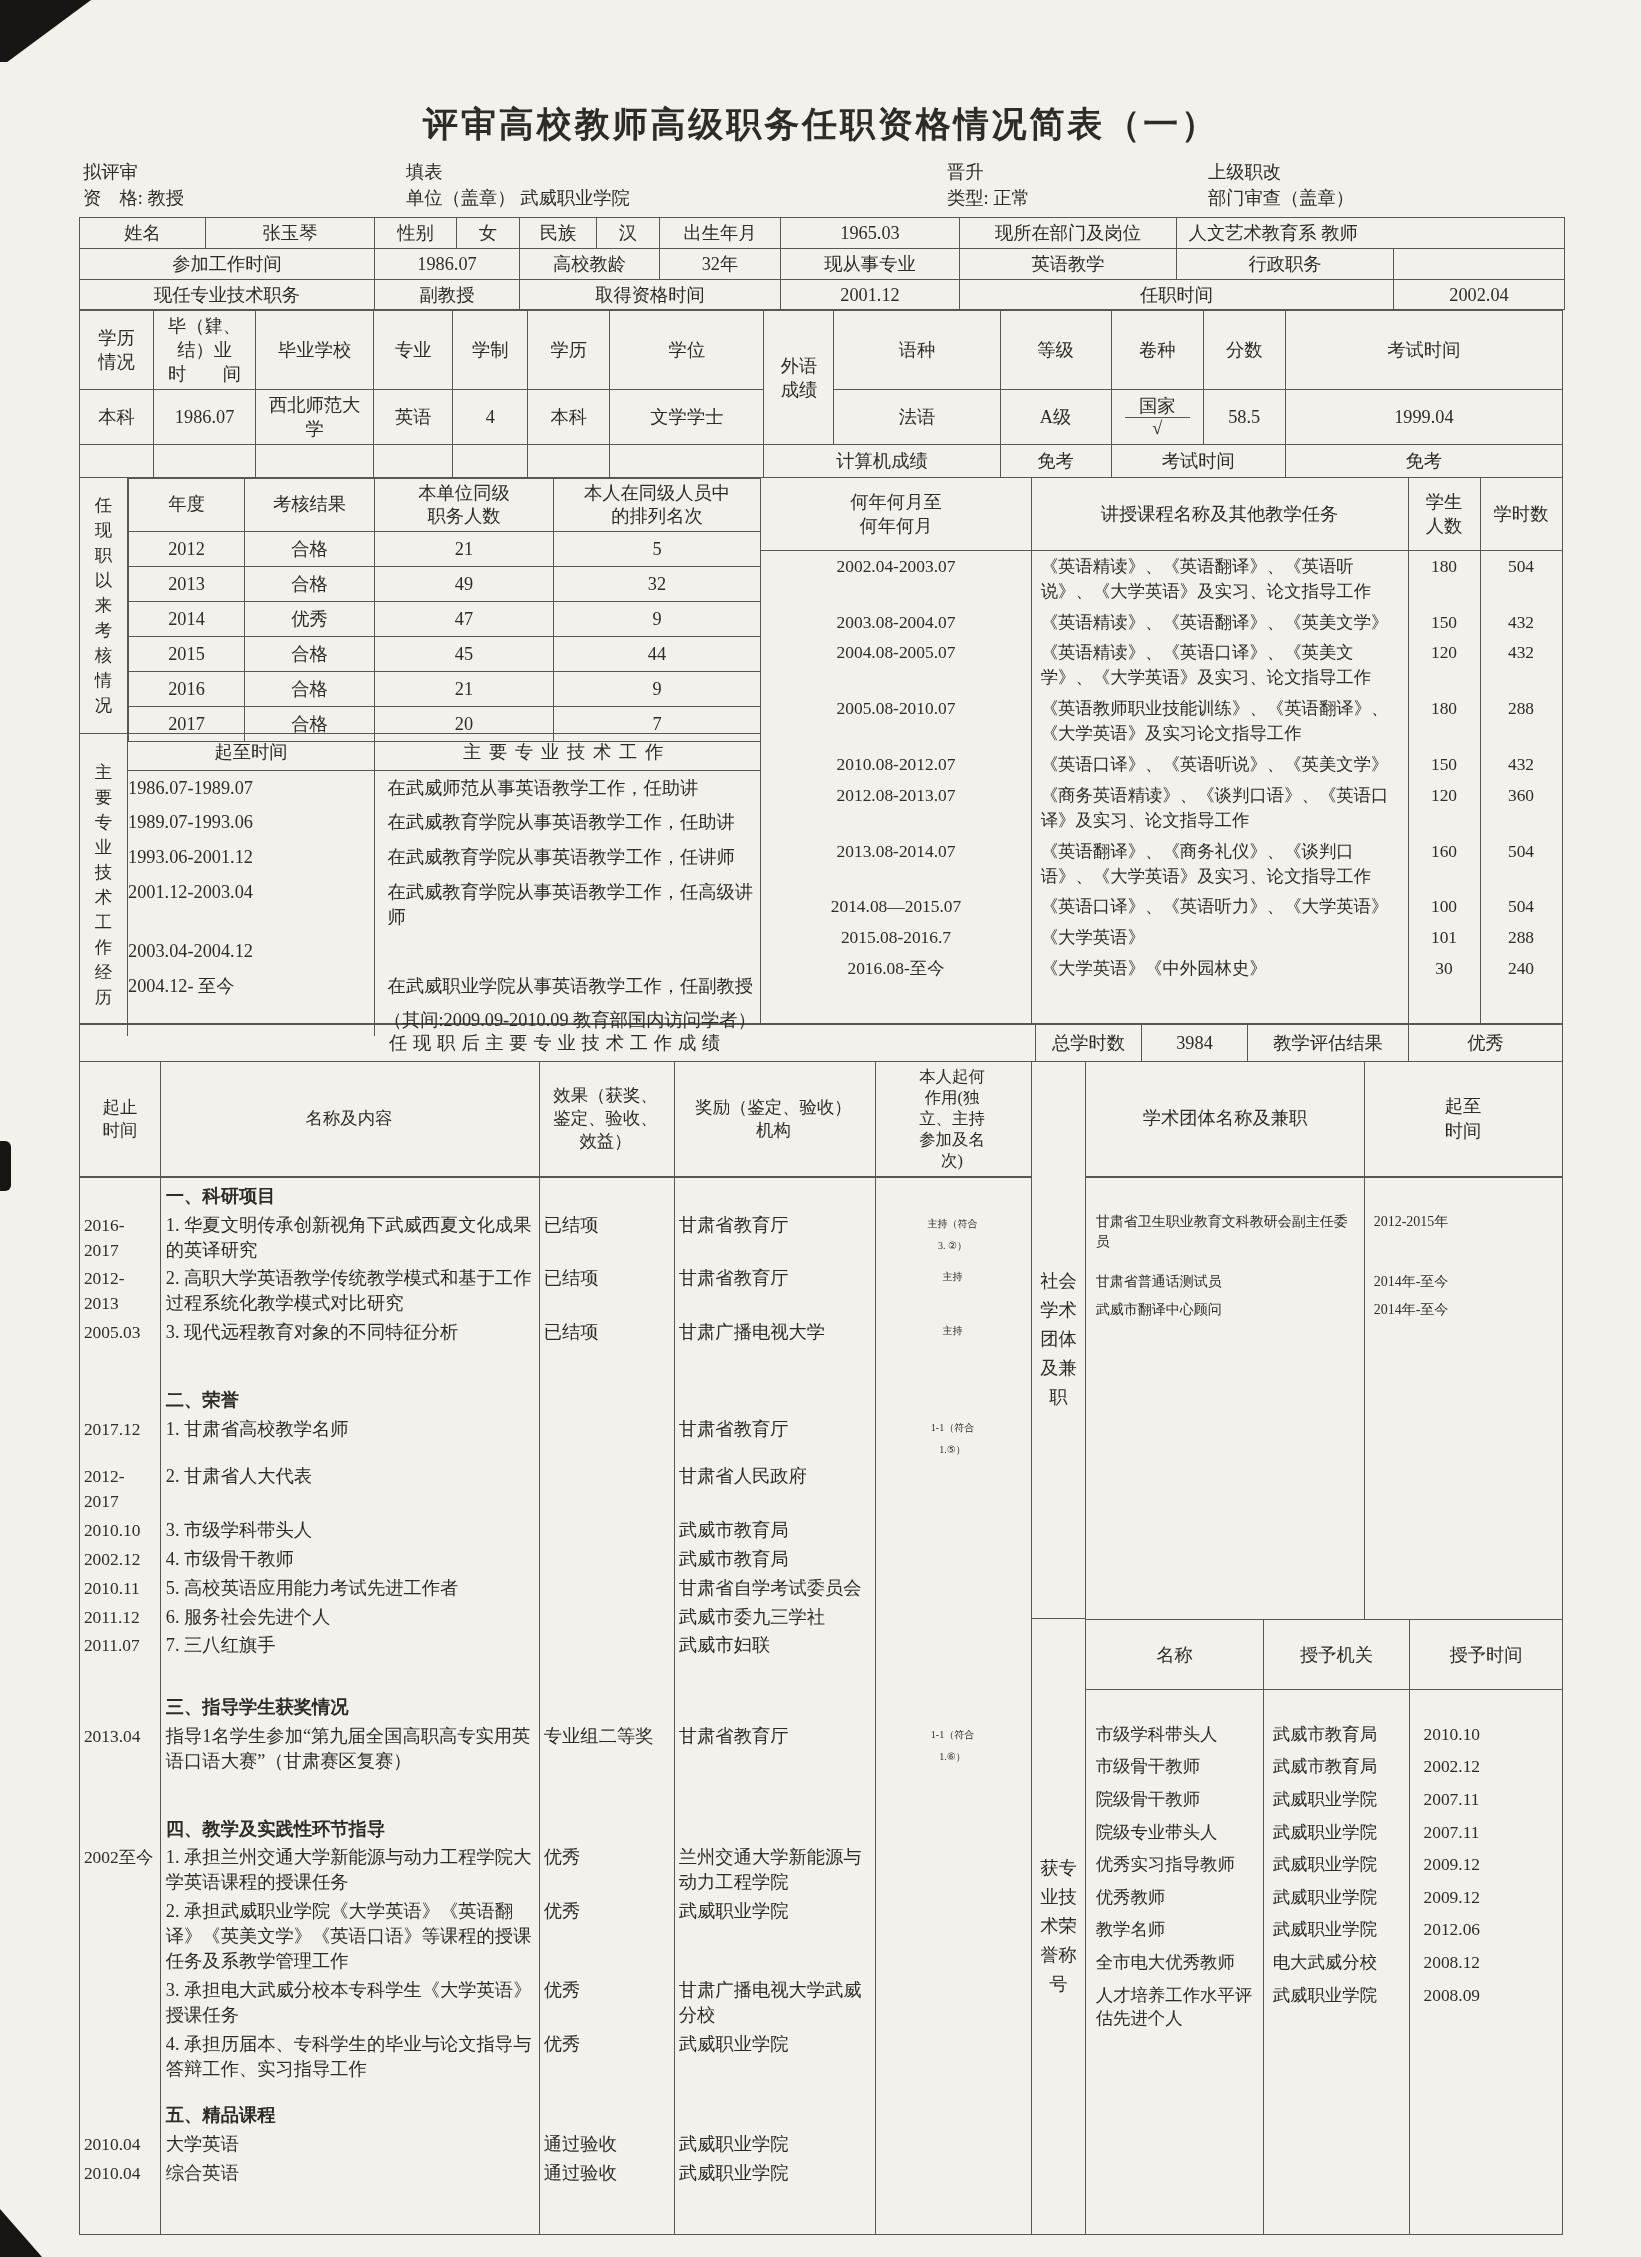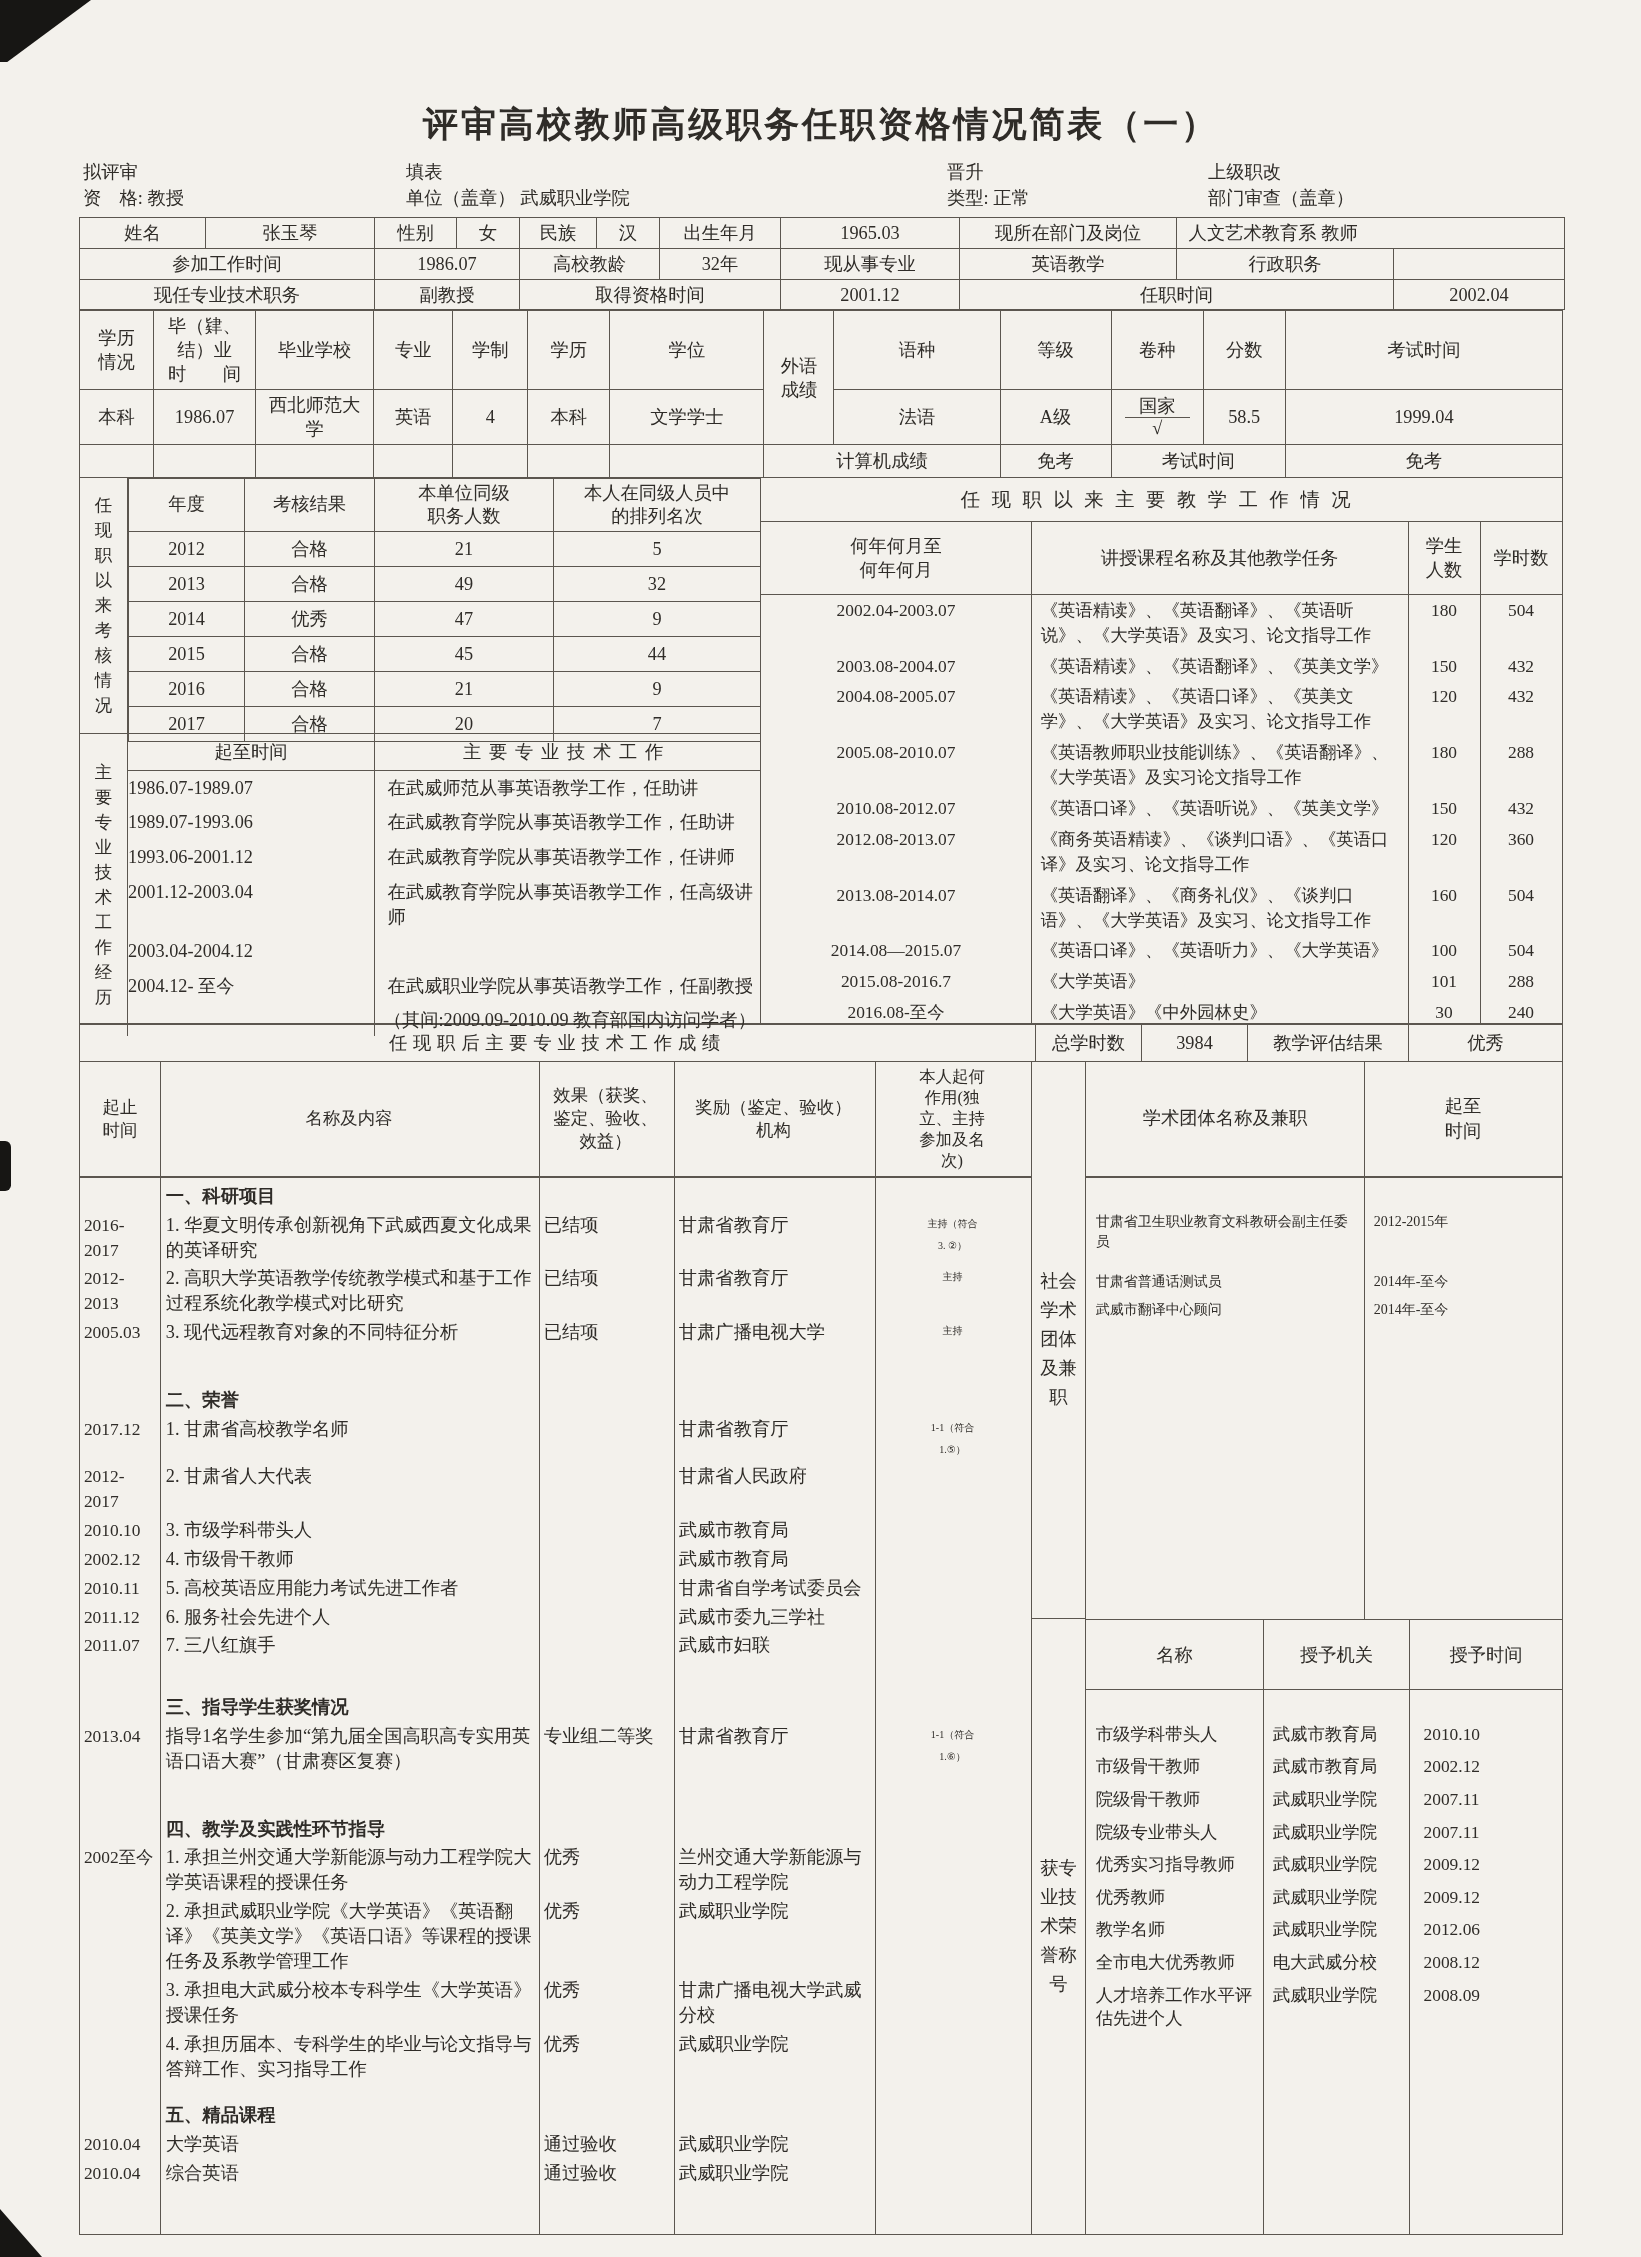--- a/index.html
+++ b/index.html
@@ -406,21 +406,20 @@
               <span class="e-w">在武威职业学院从事英语教学工作，任副教授</span>
             </div></div>
           <div class="exp-note">
             <span class="e-t"></span>
             <span class="e-w">（其间:2009.09-2010.09 教育部国内访问学者）</span>
           </div>
         </div>
       </div>
     </div>
     <div class="mid-right">
-      <div class="band">任现职以来主要教学工作情况</div>
       <div class="teach">
         <div class="teach-head">
           <span class="th1 pre">何年何月至
 何年何月</span>
           <span class="th2">讲授课程名称及其他教学任务</span>
           <span class="th3 pre">学生
 人数</span>
           <span class="th4">学时数</span>
         </div>
         <div data-repeat="teaching.rows">

